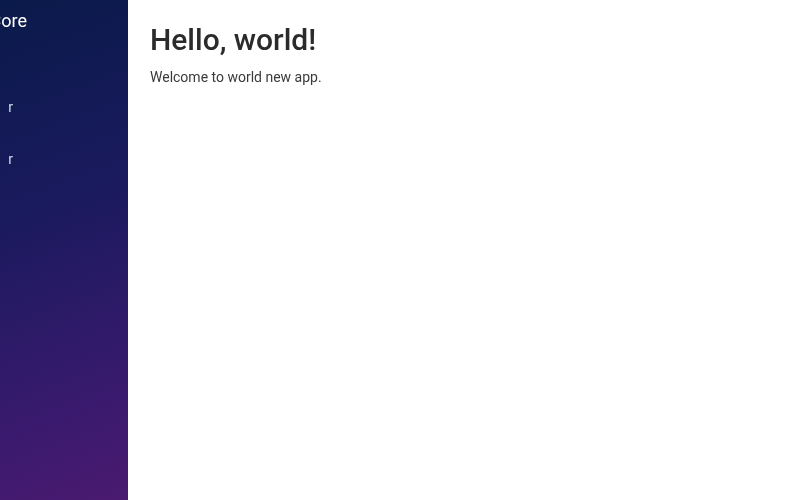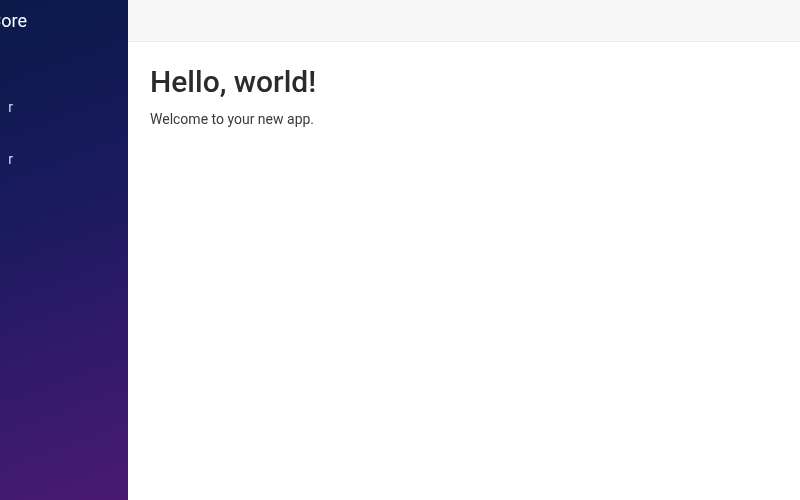--- a/index.html
+++ b/index.html
@@ -50,21 +50,21 @@
       cursor: pointer;
       margin-bottom: 20px;
       text-align: right;
       padding-right: 115px;
     }
     .content-wrap {
       margin-left: 128px;
       width: calc(800px - 128px);
       height: 500px;
       display: flex;
-      flex-direction: column;
+      flex-direction: row;
     }
     .content-topbar {
       height: 42px;
       background: #f7f7f7;
       border-bottom: 1px solid #ebebeb;
     }
     .main {
       padding: 22px 22px;
       background: #ffffff;
       flex: 1;
@@ -94,15 +94,15 @@
     <div class="nav-item">
       <span>r</span>
     </div>
   </div>
 </div>
 
 <div class="content-wrap">
   <div class="content-topbar"></div>
   <div class="main">
     <h1>Hello, world!</h1>
-    <p>Welcome to your new app.</p>
+    <p>Welcome to world new app.</p>
   </div>
 </div>
 
 </body></html>

